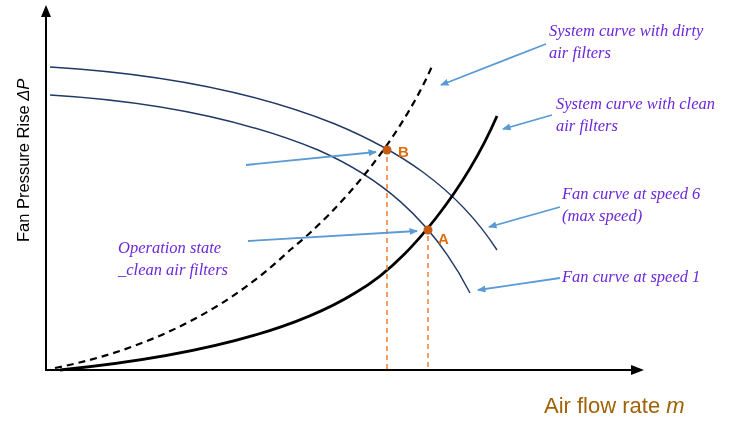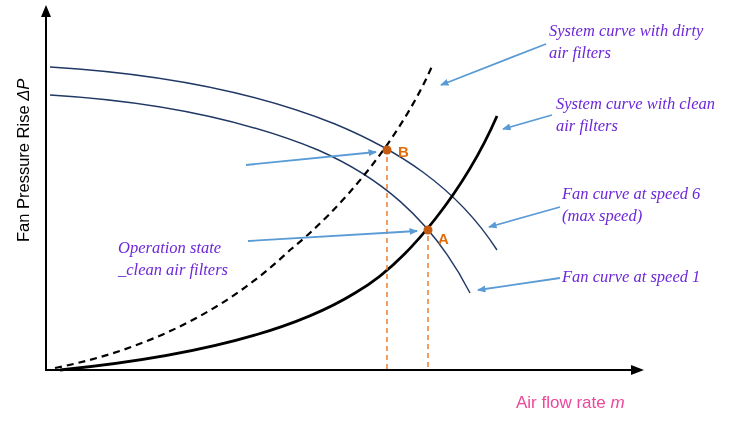--- a/index.html
+++ b/index.html
@@ -37,25 +37,25 @@
     font-family: "Liberation Sans", sans-serif;
     font-size: 16.5px;
     color: #000000;
     white-space: nowrap;
   }
   .ylabel .sym, .xlabel .sym {
     font-style: italic;
   }
   .xlabel {
     position: absolute;
-    left: 516px;
+    left: 544px;
     top: 393px;
     font-family: "Liberation Sans", sans-serif;
-    font-size: 17px;
-    color: #ec4899;
+    font-size: 22px;
+    color: #a16207;
     white-space: nowrap;
   }
 </style>
 </head>
 <body>
 
 <div class="stage">
 
   <svg width="729" height="432" viewBox="0 0 729 432">
     <defs>

